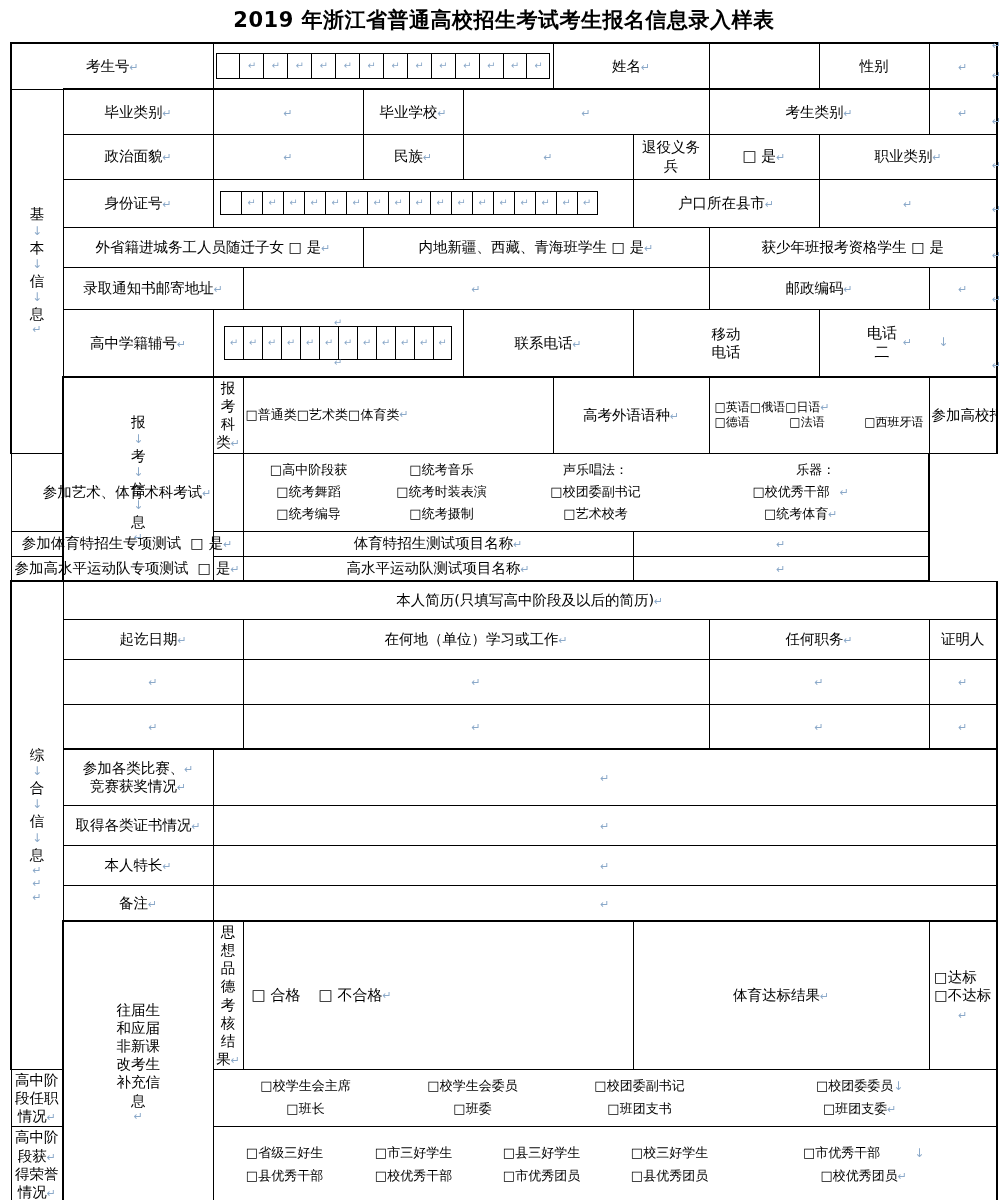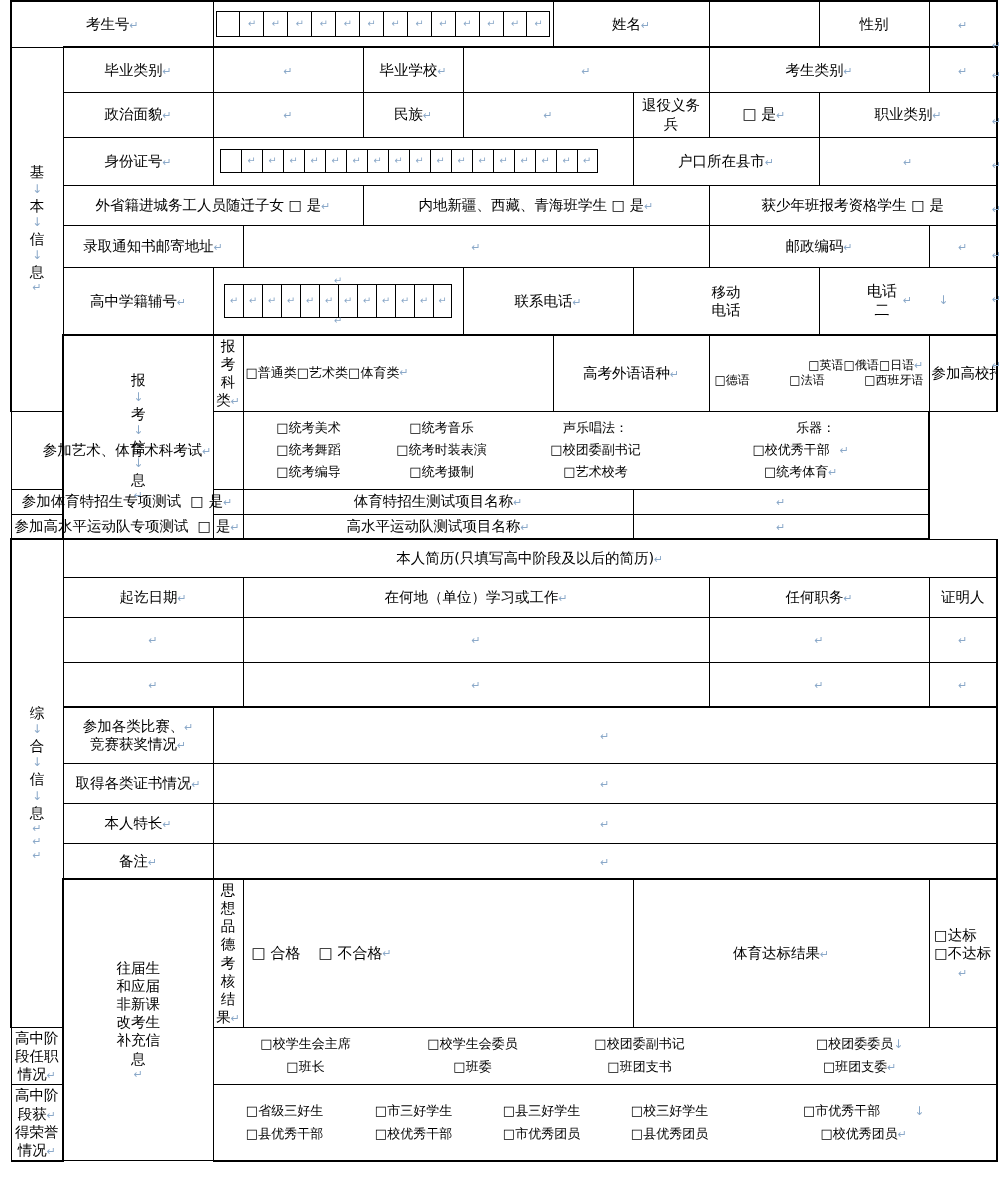--- a/index.html
+++ b/index.html
@@ -63,20 +63,21 @@
   .nowrap{white-space:nowrap;margin-top:36px;}
   .sidemarks{position:absolute;right:2px;top:40px;width:14px;}
   .sidemarks div{color:#8ba9c9;font-size:11px;line-height:1;}
   .arrowdn{color:#8ba9c9;font-size:12px;}
 </style>
 </head>
 <body>
 
 <div class="page">
 
+  <div class="title">2019 年浙江省普通高校招生考试考生报名信息录入样表</div>
 
   <div class="sidemarks">
     <div style="height:30px">↵</div>
       <div style="height:46px">↵</div>
     <div style="height:44px">↵</div>
       <div style="height:44px">↵</div>
     <div style="height:46px">↵</div>
       <div style="height:44px">↵</div>
     <div style="height:66px">↵</div>
       <div style="height:44px">↵</div>
@@ -289,21 +290,21 @@
           <span>□普通类</span>
           <span>□艺术类</span>
           <span>□体育类</span>
           <span class="pil">↵</span>
         </div>
       </td>
       <td colspan="2" class="sm">
         <span>高考外语语种</span><span class="pil">↵</span>
       </td>
       <td colspan="2">
-        <div class="chkrow xs" style="justify-content:flex-end;padding:0 3px">
+        <div class="chkrow xs" style="justify-content:flex-start;padding:0 3px">
           <span>□英语</span>
           <span>□俄语</span>
           <span>□日语</span>
           <span class="pil">↵</span>
         </div>
         <div class="chkrow xs" style="justify-content:space-between;padding:0 3px">
           <span>□德语</span>
           <span>□法语</span>
           <span>□西班牙语</span>
         </div>
@@ -312,21 +313,21 @@
         <span>参加高校招生英语面试</span>
       </td>
     </tr>
 
     <tr style="height:78px">
       <td colspan="3" class="lbl">
         <span>参加艺术、体育术科考试</span><span class="pil">↵</span>
       </td>
       <td colspan="7" class="thick-r left">
         <div style="display:grid;grid-template-columns:118px 148px 160px 1fr;font-size:13px;line-height:1.7;padding-left:4px">
-          <span>□统考美术</span>
+          <span>□高中阶段获</span>
           <span>□统考音乐</span>
           <span>声乐唱法：</span>
           <span style="padding-left:30px">乐器：</span>
 
           <span>□统考舞蹈</span>
           <span>□统考时装表演</span>
           <span>□校团委副书记</span>
           <span><span>□校优秀干部</span><span class="pil" style="margin-left:10px">↵</span></span>
 
           <span>□统考编导</span>

